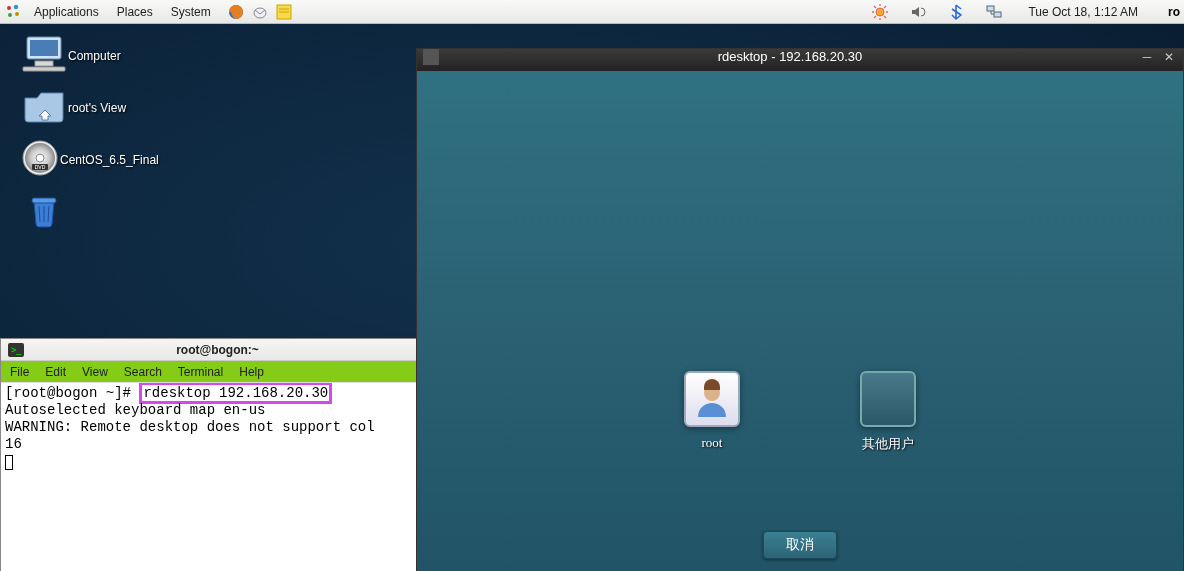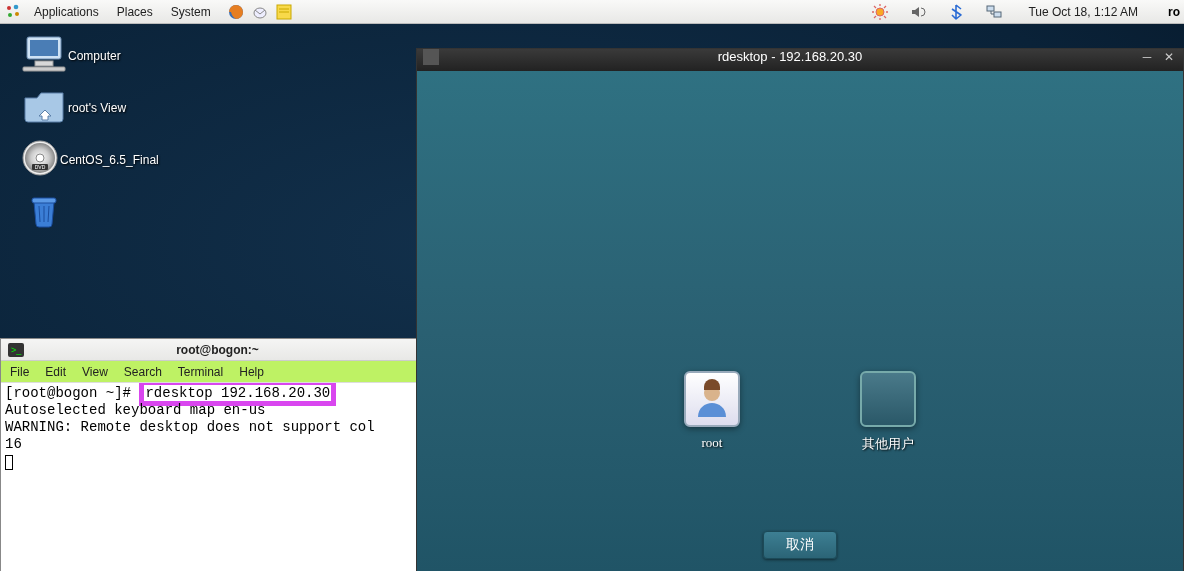--- a/index.html
+++ b/index.html
@@ -62,37 +62,37 @@
   }
   .term-titlebar {
     height: 22px;
     background: linear-gradient(#f5f5f4, #e8e8e6);
     display:flex; align-items:center; padding: 0 6px;
     border-bottom: 1px solid #ccc;
   }
   .term-titlebar .title { margin-left:auto; margin-right:auto; font-weight:bold; color:#222; }
   .term-menubar {
     height: 22px;
-    background: #bef264;
+    background: #84cc16;
     display:flex; align-items:center; gap: 10px;
     padding: 0 6px;
     border-bottom: 1px solid #ddd;
   }
   .term-menubar span { color:#222; cursor:pointer; padding:2px 3px; }
   .term-body {
     flex: 1;
     padding: 2px 4px;
     font-family: "Liberation Mono", monospace;
     font-size: 14px;
     color: #000;
     white-space: pre;
     line-height: 17px;
     overflow:hidden;
   }
-  .cmd-highlight { border: 5px solid #d946ef; padding: 0 1px; }
+  .cmd-highlight { border: 3px solid #d946ef; padding: 0 1px; }
   .cursor-block { display:inline-block; width:8px; height:15px; border:1px solid #000; vertical-align:bottom; }
 
   
   .rdesktop-window {
     position: absolute;
     top: 24px; left: 416px;
     width: 768px; height: 547px;
     display:flex; flex-direction:column;
     border: 1px solid #333;
   }

